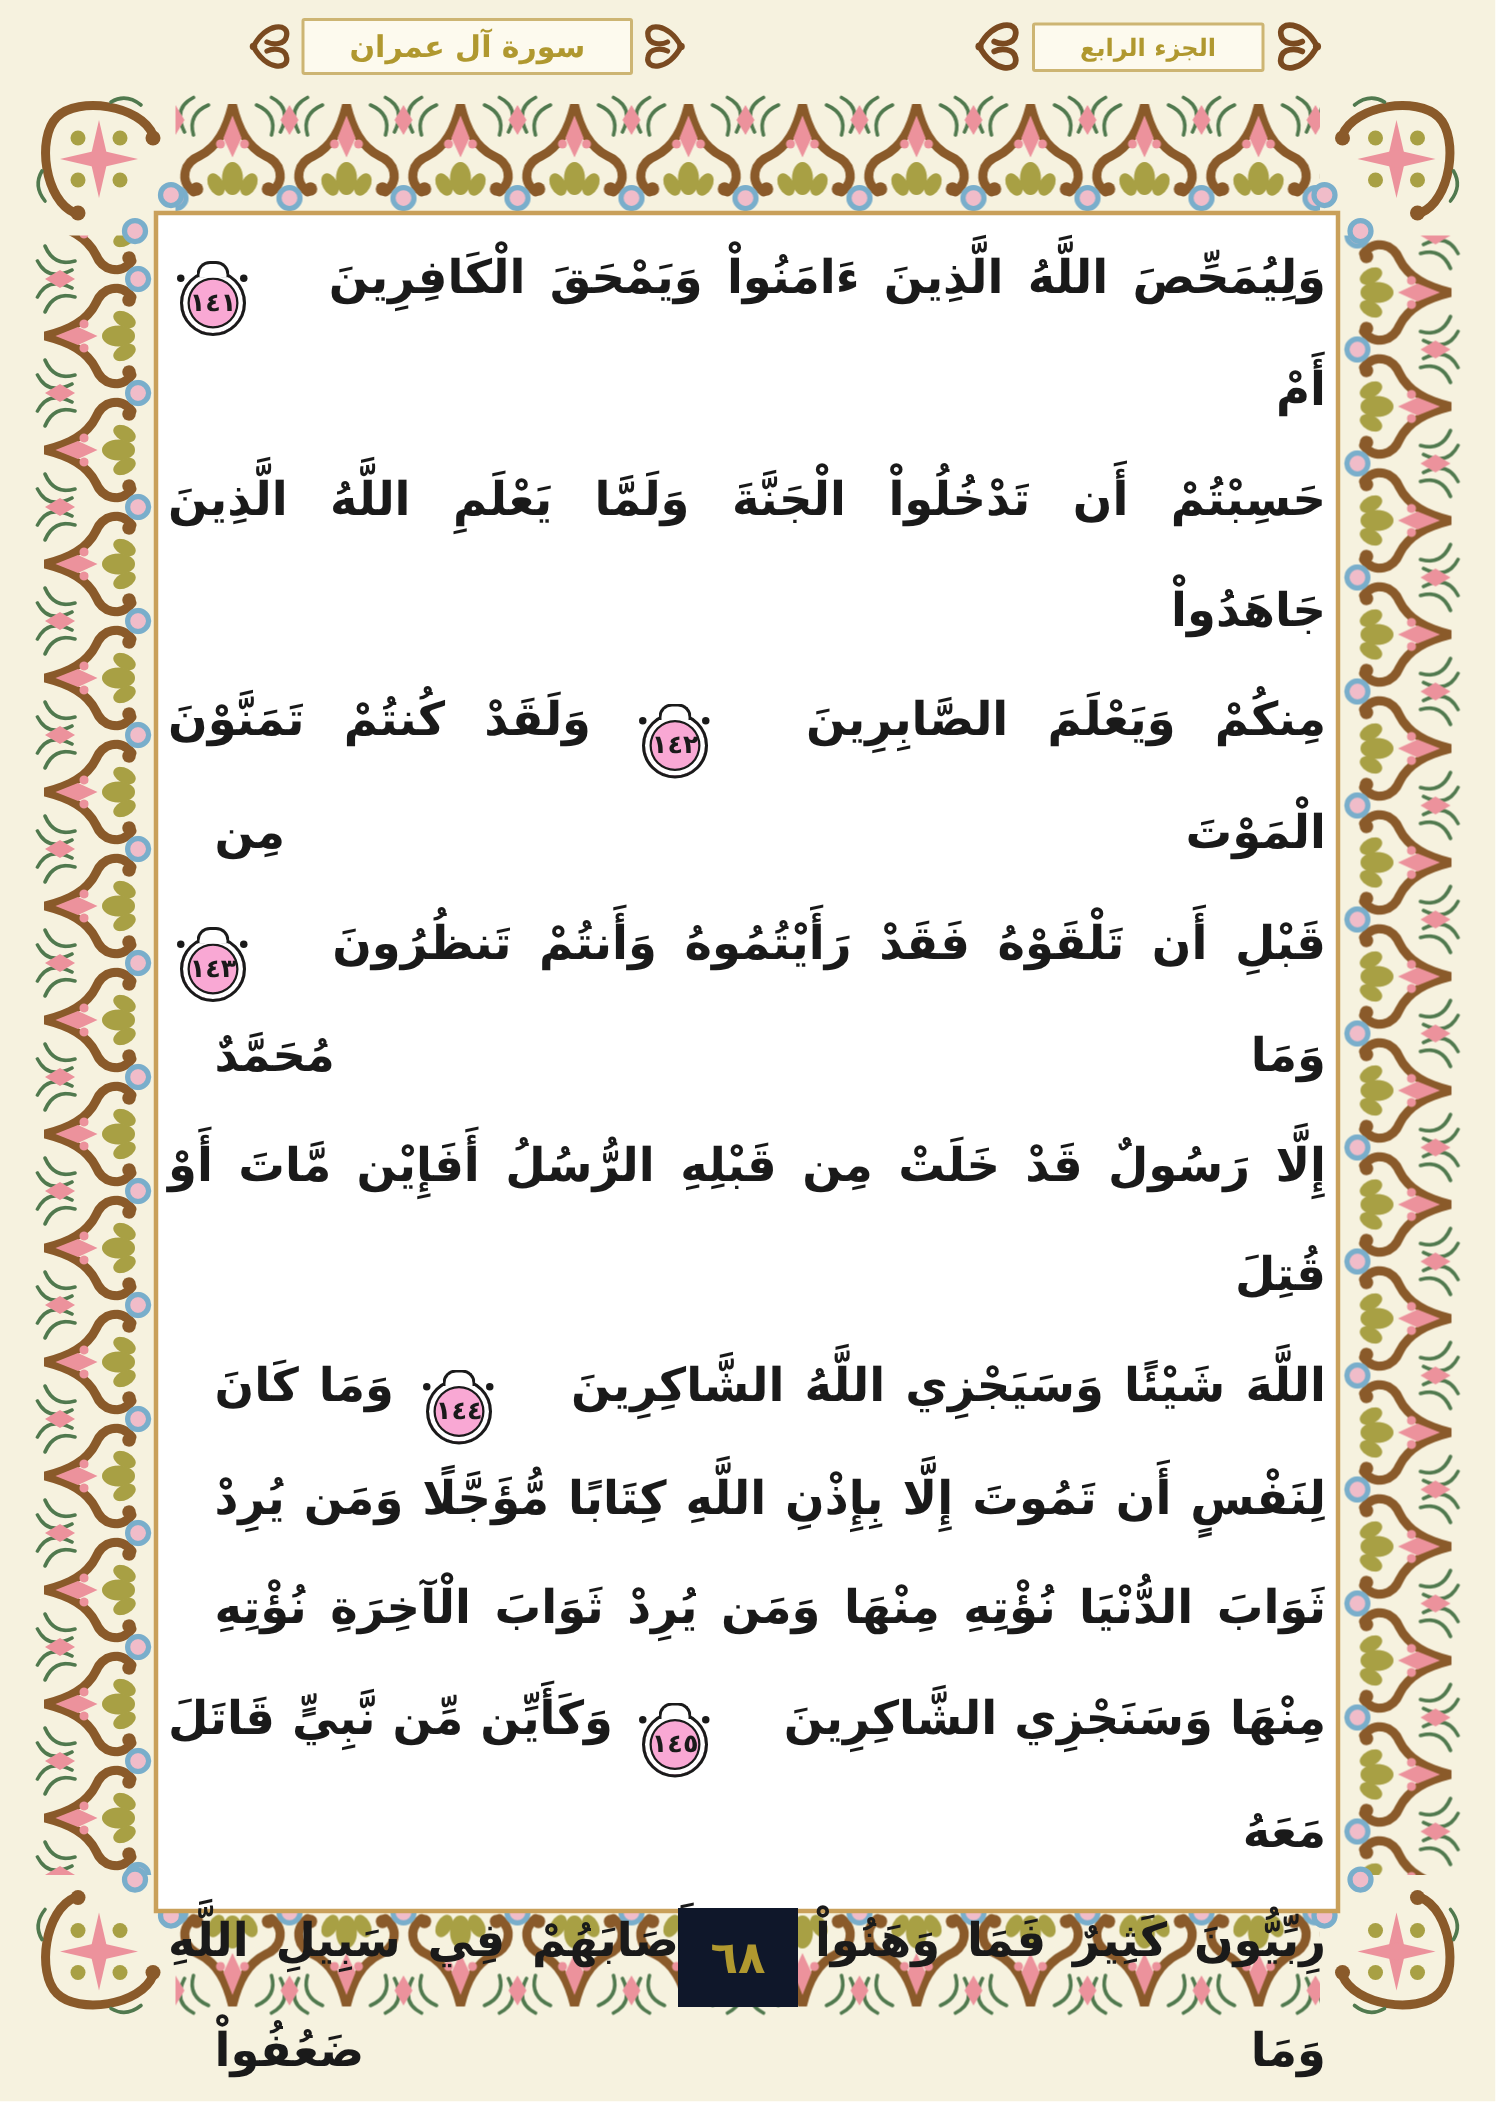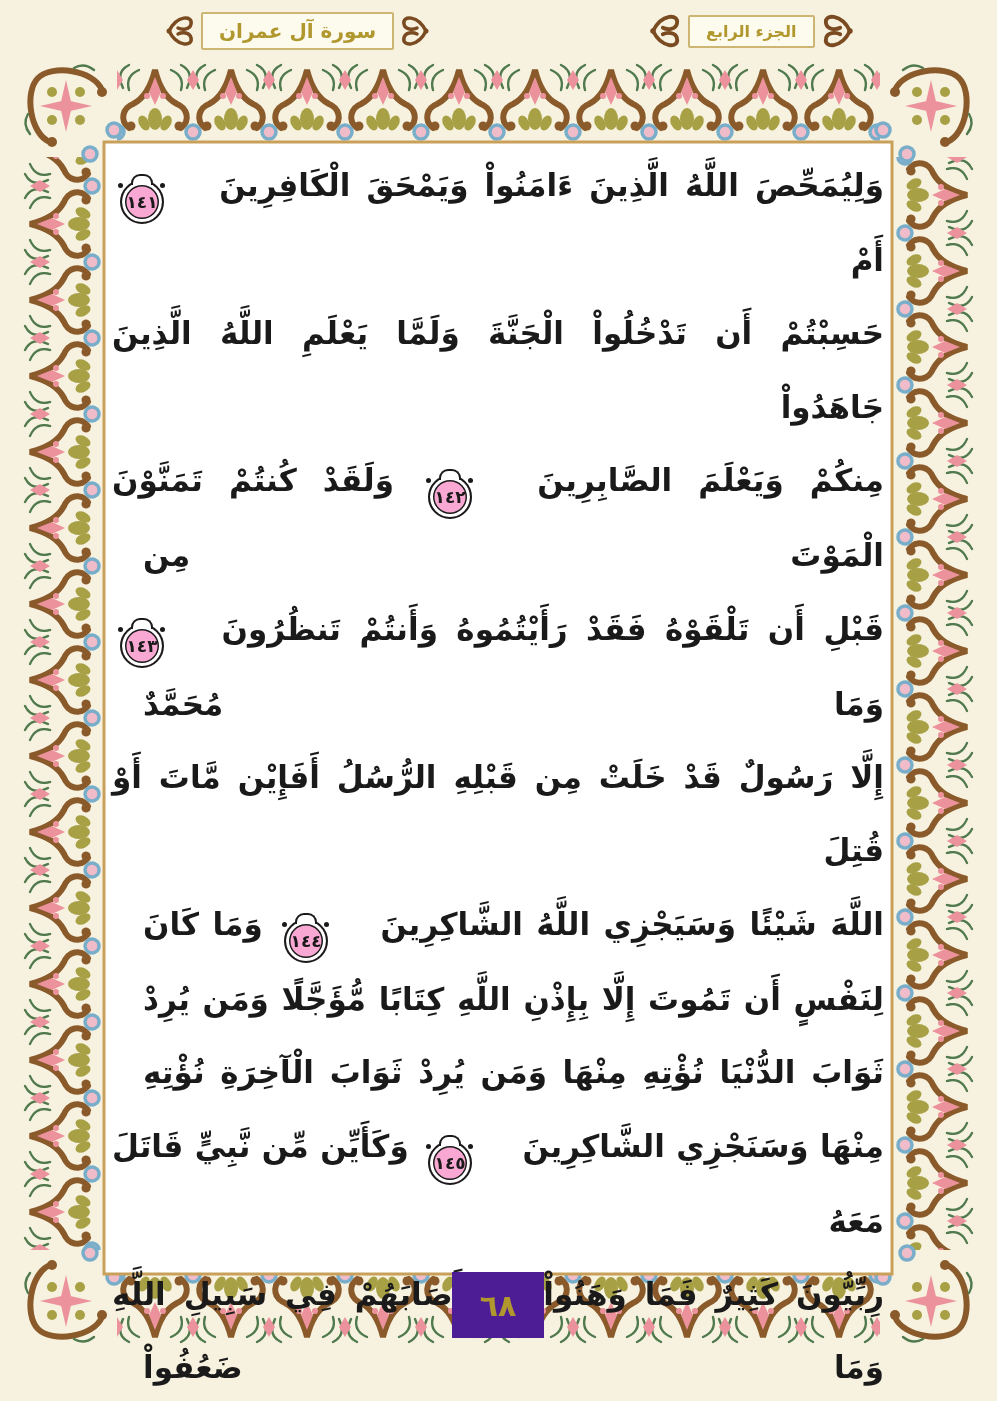--- a/index.html
+++ b/index.html
@@ -22,43 +22,43 @@
   .arch{fill:none;stroke:var(--border-brown);stroke-width:6;stroke-linecap:round;}
   .arch-dot{fill:var(--border-brown);}
   .spr{fill:none;stroke:var(--accent-green);stroke-width:2.4;stroke-linecap:round;}
   .dot{fill:#f0bcc9;stroke:var(--accent-blue);stroke-width:3.5;}
   .pink{fill:var(--accent-pink);}
   .olive{fill:var(--accent-olive);}
   .content-frame{fill:var(--content-bg);stroke:var(--frame-gold);stroke-width:3;}
 
   .cartouche{position:absolute;display:flex;align-items:center;gap:4px;direction:rtl;}
   .cartouche-box{border:2px solid #cdb573;background:#fdfaee;color:var(--header-gold);
-    font-weight:bold;padding:5px 16px;border-radius:2px;white-space:nowrap;}
+    font-weight:bold;padding:5px 30px;border-radius:2px;white-space:nowrap;}
   .cartouche.surah{left:163px;top:9px;}
   .cartouche.surah .cartouche-box{font-size:20px;}
   .cartouche.juz{left:646px;top:7px;}
   .cartouche.juz .cartouche-box{font-size:16px;}
   .bracket{flex:0 0 auto;}
 
   .text-area{position:absolute;left:112px;top:149px;width:772px;direction:rtl;color:var(--ink);}
   .qline{line-height:73.4px;font-size:31px;font-weight:bold;text-align:justify;
     text-align-last:justify;white-space:normal;}
   .qtext{letter-spacing:0.5px;margin-left:31px;}
   .ayah{position:relative;display:inline-flex;align-items:center;justify-content:center;
     width:44px;height:44px;border:2px solid var(--ink);border-radius:50%;background:#f9a8d4;
     box-shadow:inset 0 0 0 3px #fff,inset 0 0 0 4.5px var(--ink);
     font-size:17px;font-weight:bold;margin:0 8px;vertical-align:-12px;line-height:normal;}
   .ayah::before{content:"";position:absolute;top:-8px;left:50%;transform:translateX(-50%);
     width:18px;height:9px;background:#fff;border:2px solid var(--ink);border-bottom:none;
     border-radius:9px 9px 0 0;}
   .ayah::after{content:"";position:absolute;top:1px;left:-4px;width:5px;height:5px;
     border-radius:50%;background:var(--ink);box-shadow:42px 0 0 var(--ink);}
 
-  .page-number-box{position:absolute;left:452px;top:1272px;width:92px;height:66px;
-    background:#4c1d95;display:flex;align-items:center;justify-content:center;
+  .page-number-box{position:absolute;left:452px;top:1272px;width:80px;height:66px;
+    background:#0f172a;display:flex;align-items:center;justify-content:center;
     color:var(--header-gold);font-size:30px;font-weight:bold;}
 </style>
 </head>
 <body>
 
 <div class="page">
 
   <svg class="border-svg" width="997" height="1401" viewBox="0 0 997 1401" aria-hidden="true">
     <defs>
       <g id="motif">

